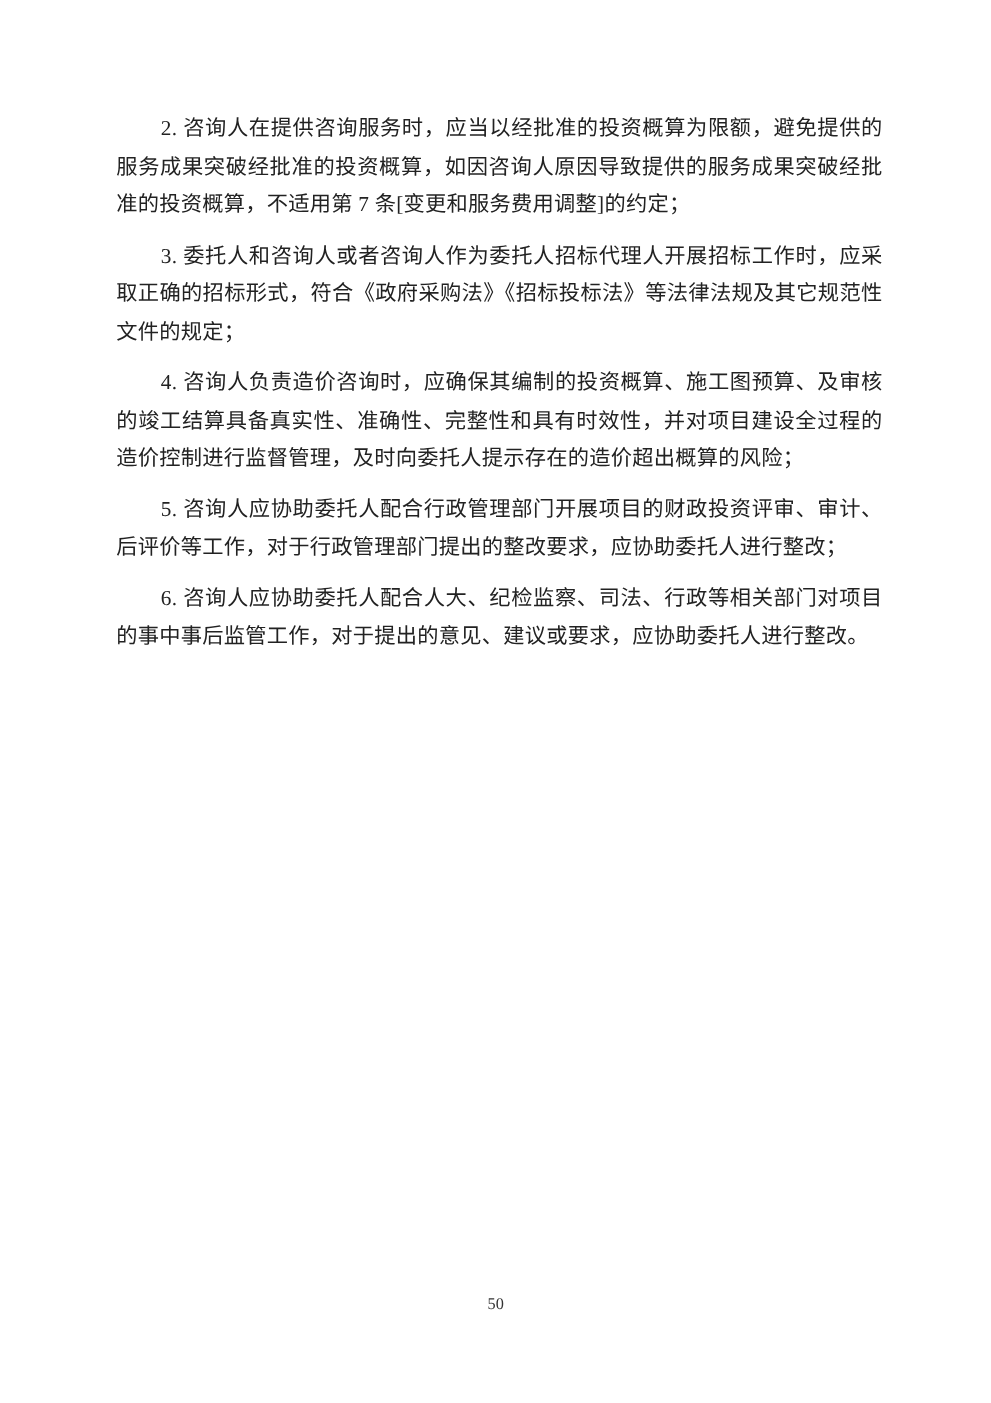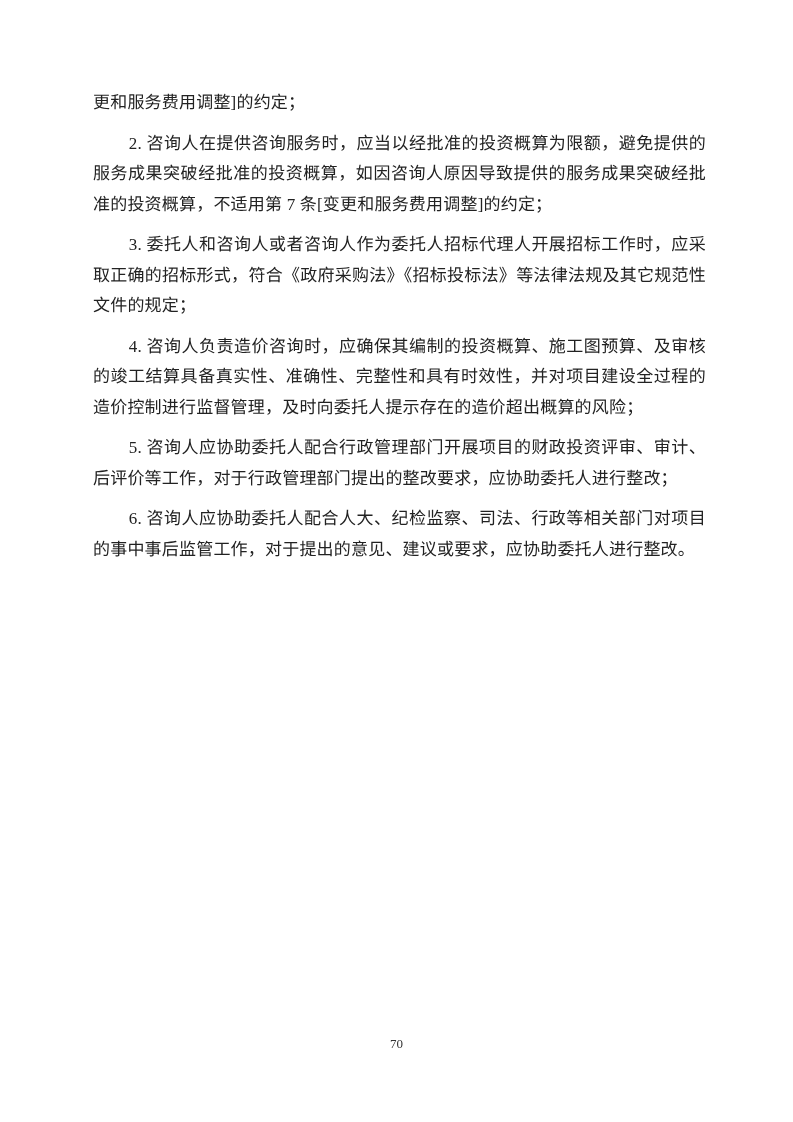--- a/index.html
+++ b/index.html
@@ -51,24 +51,23 @@
     font-size: 13px;
     color: #333333;
     font-family: "Liberation Serif", "DejaVu Serif", serif;
   }
 </style>
 </head>
 <body>
 
 <div class="page">
   <div class="content">
-    <p class="para continuation">更和服务费用调整]的约定；</p>
     <p class="para clause">2. 咨询人在提供咨询服务时，应当以经批准的投资概算为限额，避免提供的服务成果突破经批准的投资概算，如因咨询人原因导致提供的服务成果突破经批准的投资概算，不适用第 7 条[变更和服务费用调整]的约定；</p>
     <p class="para clause">3. 委托人和咨询人或者咨询人作为委托人招标代理人开展招标工作时，应采取正确的招标形式，符合《政府采购法》《招标投标法》等法律法规及其它规范性文件的规定；</p>
     <p class="para clause">4. 咨询人负责造价咨询时，应确保其编制的投资概算、施工图预算、及审核的竣工结算具备真实性、准确性、完整性和具有时效性，并对项目建设全过程的造价控制进行监督管理，及时向委托人提示存在的造价超出概算的风险；</p>
     <p class="para clause">5. 咨询人应协助委托人配合行政管理部门开展项目的财政投资评审、审计、后评价等工作，对于行政管理部门提出的整改要求，应协助委托人进行整改；</p>
     <p class="para clause">6. 咨询人应协助委托人配合人大、纪检监察、司法、行政等相关部门对项目的事中事后监管工作，对于提出的意见、建议或要求，应协助委托人进行整改。</p>
   </div>
 
   <div class="footer">
-    <span class="page-number">70</span>
+    <span class="page-number">50</span>
   </div>
 </div>
 
 </body></html>

